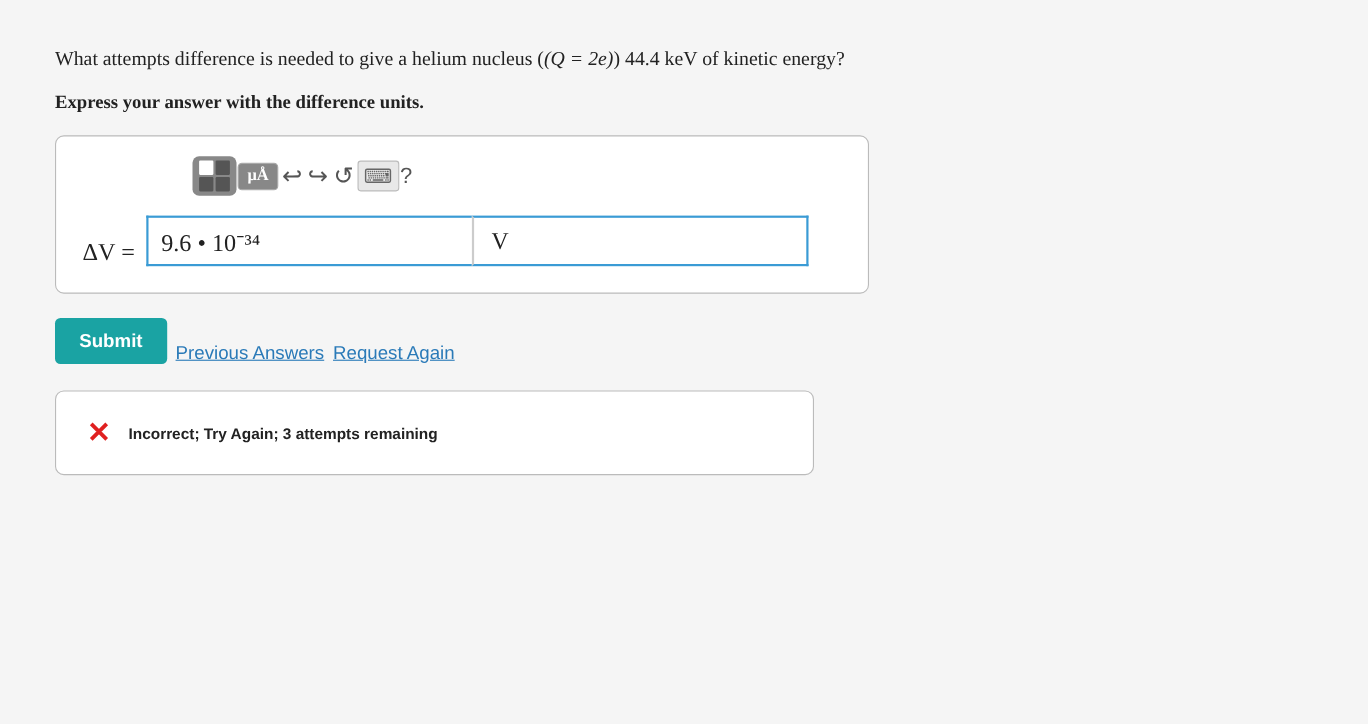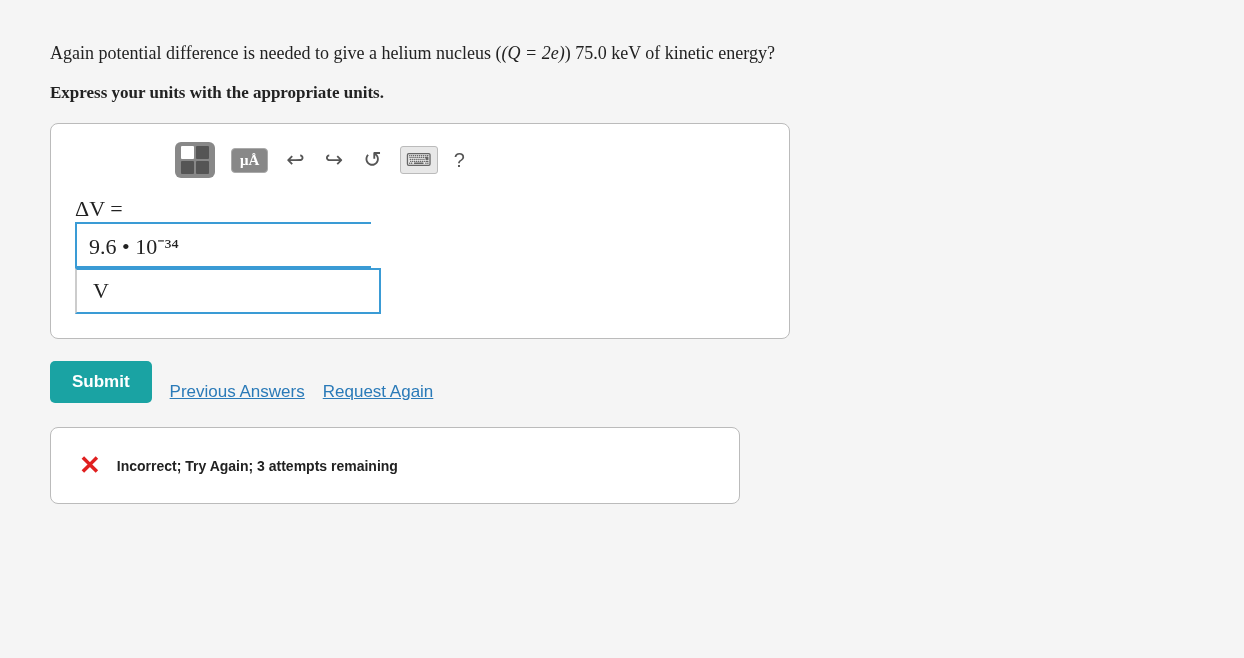--- a/index.html
+++ b/index.html
@@ -30,21 +30,21 @@
       border: 1.5px solid #bbb;
       border-radius: 8px;
       background: #fff;
       padding: 18px 24px 24px 24px;
       max-width: 740px;
       margin-bottom: 22px;
     }
     .toolbar {
       display: flex;
       align-items: center;
-      gap: 16px;
+      gap: 1px;
       margin-bottom: 18px;
       padding-left: 100px;
     }
     .toolbar-btn-group {
       display: flex;
       align-items: center;
       background: #888;
       border-radius: 6px;
       padding: 4px 6px;
       gap: 4px;
@@ -89,23 +89,22 @@
       border-radius: 3px;
       padding: 2px 5px;
     }
     .question-mark {
       font-size: 20px;
       color: #555;
       font-family: Arial, sans-serif;
     }
     .input-row {
       display: flex;
-      align-items: flex-start;
+      align-items: flex-end;
       gap: 0;
-      flex-direction: column;
     }
     .delta-v-label {
       font-size: 22px;
       color: #222;
       margin-right: 10px;
       white-space: nowrap;
       font-family: Georgia, 'Times New Roman', serif;
     }
     .value-input {
       border: 2px solid #3a9bd5;
@@ -124,22 +123,22 @@
       padding: 8px 16px;
       font-size: 22px;
       font-family: Georgia, 'Times New Roman', serif;
       color: #222;
       min-width: 180px;
       outline: none;
       background: #fff;
     }
     .actions-row {
       display: flex;
-      align-items: flex-start;
-      gap: 18px;
+      align-items: flex-end;
+      gap: 8px;
       margin-bottom: 24px;
     }
     .submit-btn {
       background: #1aa3a3;
       color: #fff;
       border: none;
       border-radius: 5px;
       padding: 11px 22px;
       font-size: 17px;
       font-weight: bold;
@@ -176,24 +175,24 @@
       font-size: 14px;
       font-weight: bold;
       color: #222;
       font-family: Arial, sans-serif;
     }
   </style>
 </head>
 <body>
 
 <p class="question-text">
-  <span>Again potential difference is needed to give a helium nucleus (</span><span class="math">(<span style="font-style:italic;">Q</span> = 2<span style="font-style:italic;">e</span>)</span><span>) 75.0  keV of kinetic energy?</span>
+  <span>What attempts difference is needed to give a helium nucleus (</span><span class="math">(<span style="font-style:italic;">Q</span> = 2<span style="font-style:italic;">e</span>)</span><span>) 44.4  keV of kinetic energy?</span>
 </p>
 
-<p class="sub-instruction">Express your units with the appropriate units.</p>
+<p class="sub-instruction">Express your answer with the difference units.</p>
 
 <div class="answer-box">
   <div class="toolbar">
     <div class="toolbar-btn-group">
       <div class="toolbar-btn-squares">
         <div class="sq"></div>
         <div class="sq dark"></div>
         <div class="sq dark"></div>
         <div class="sq dark"></div>
       </div>

